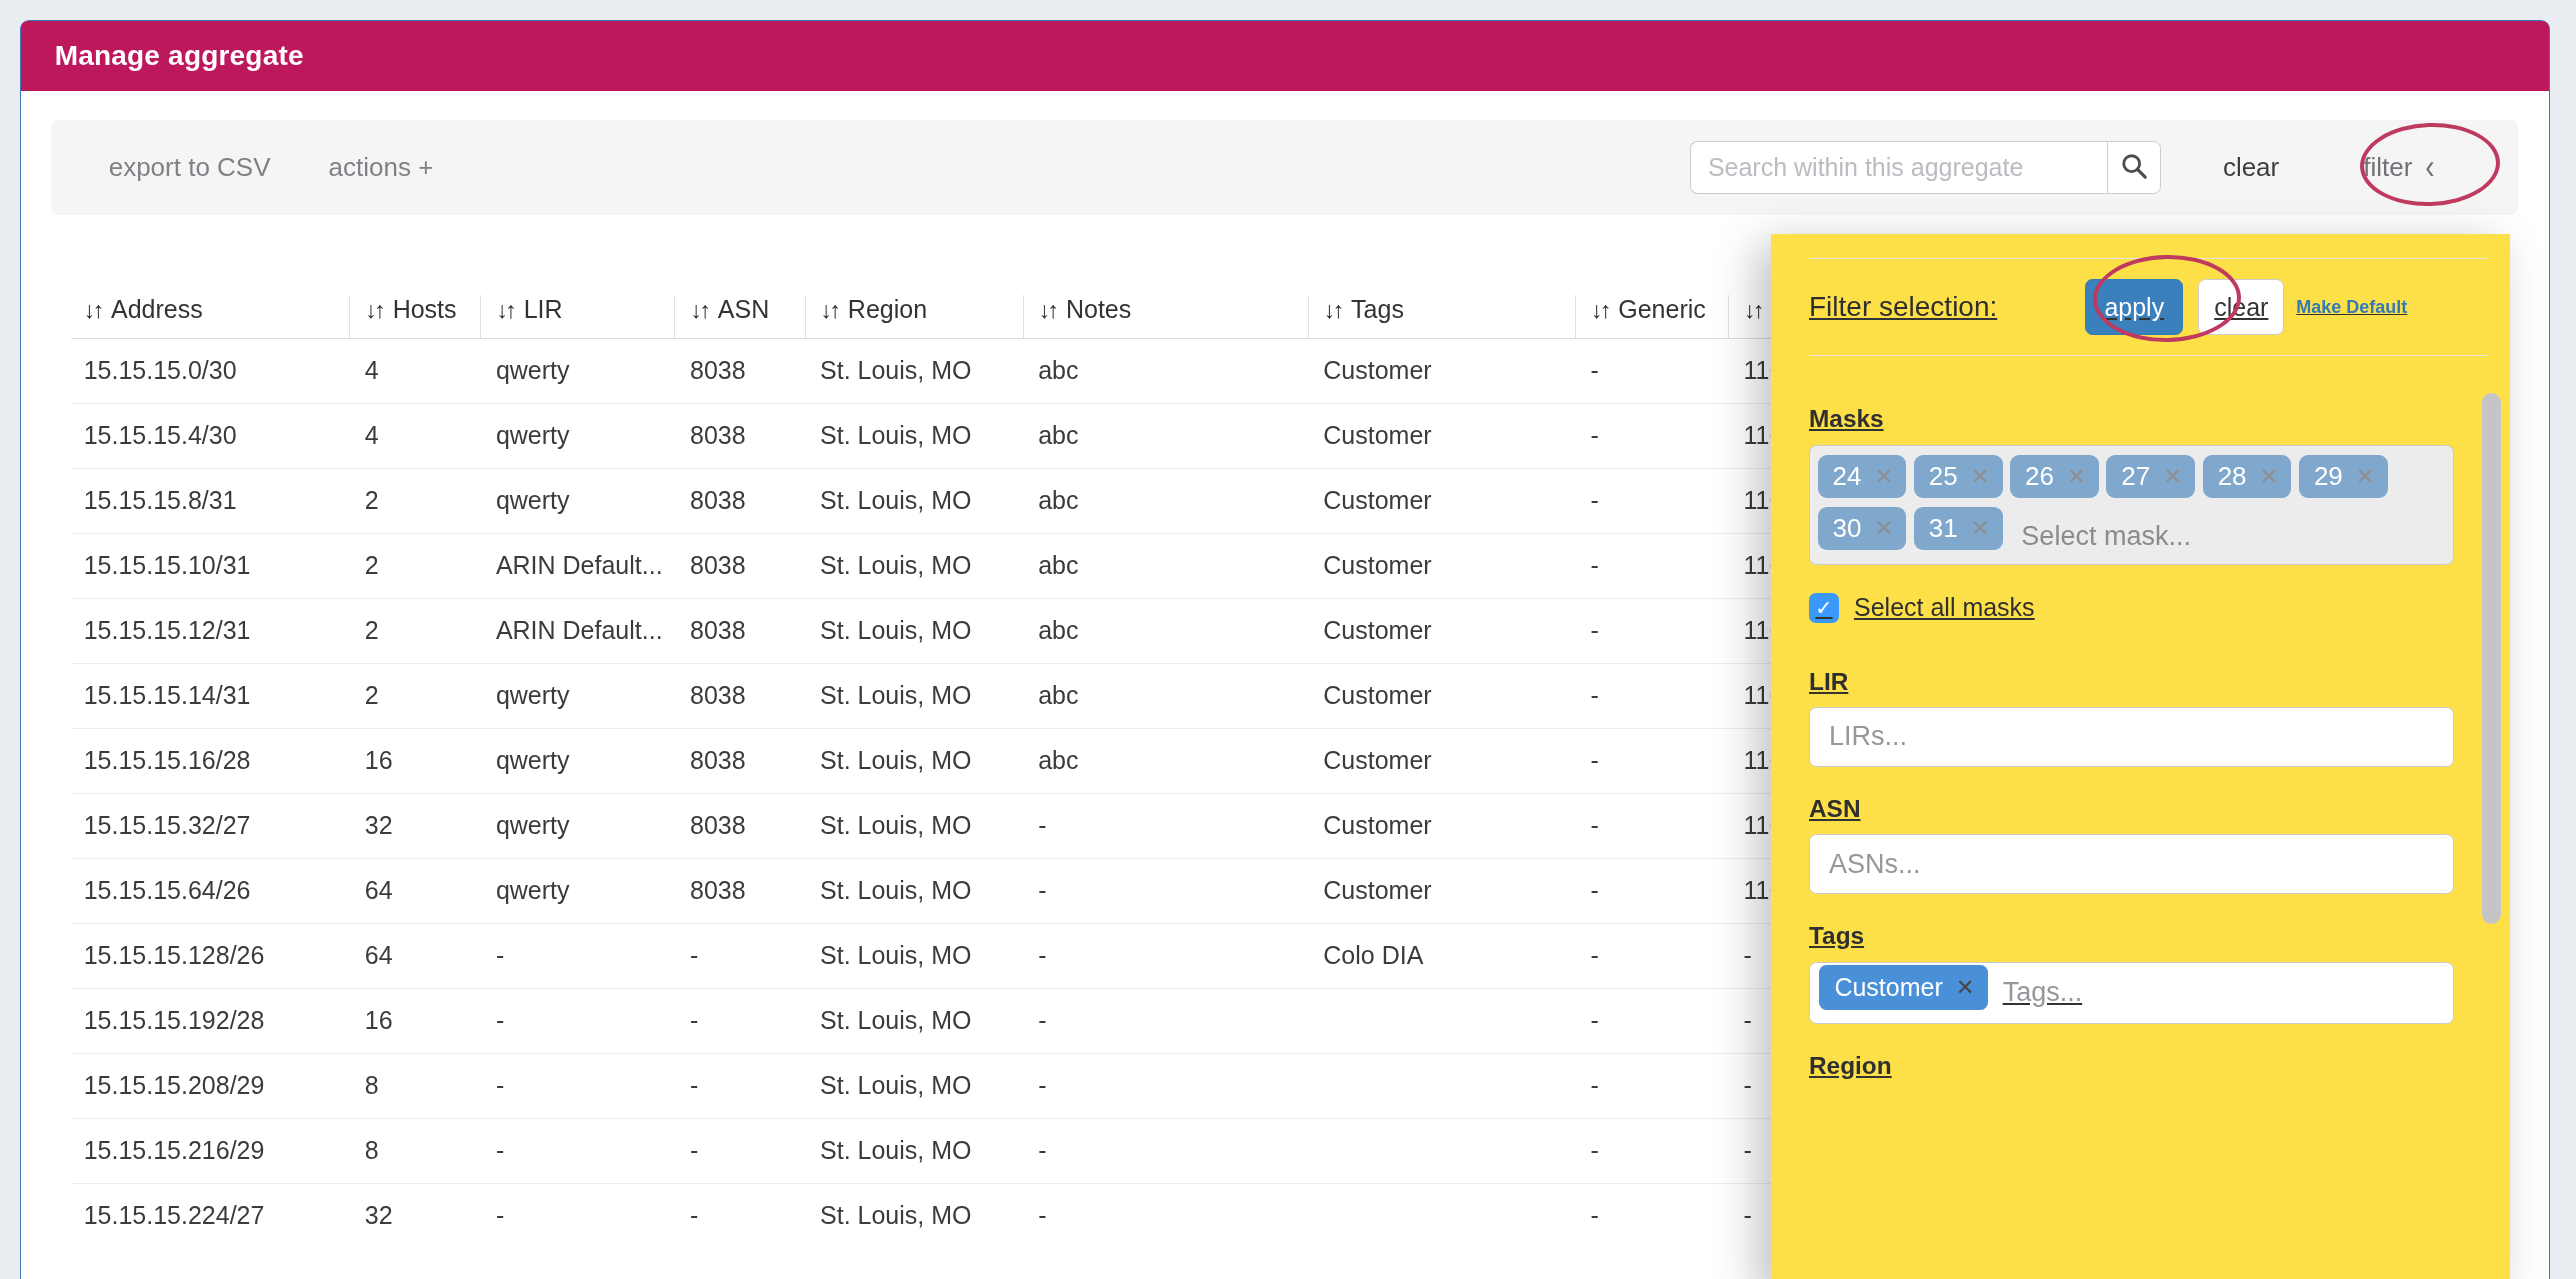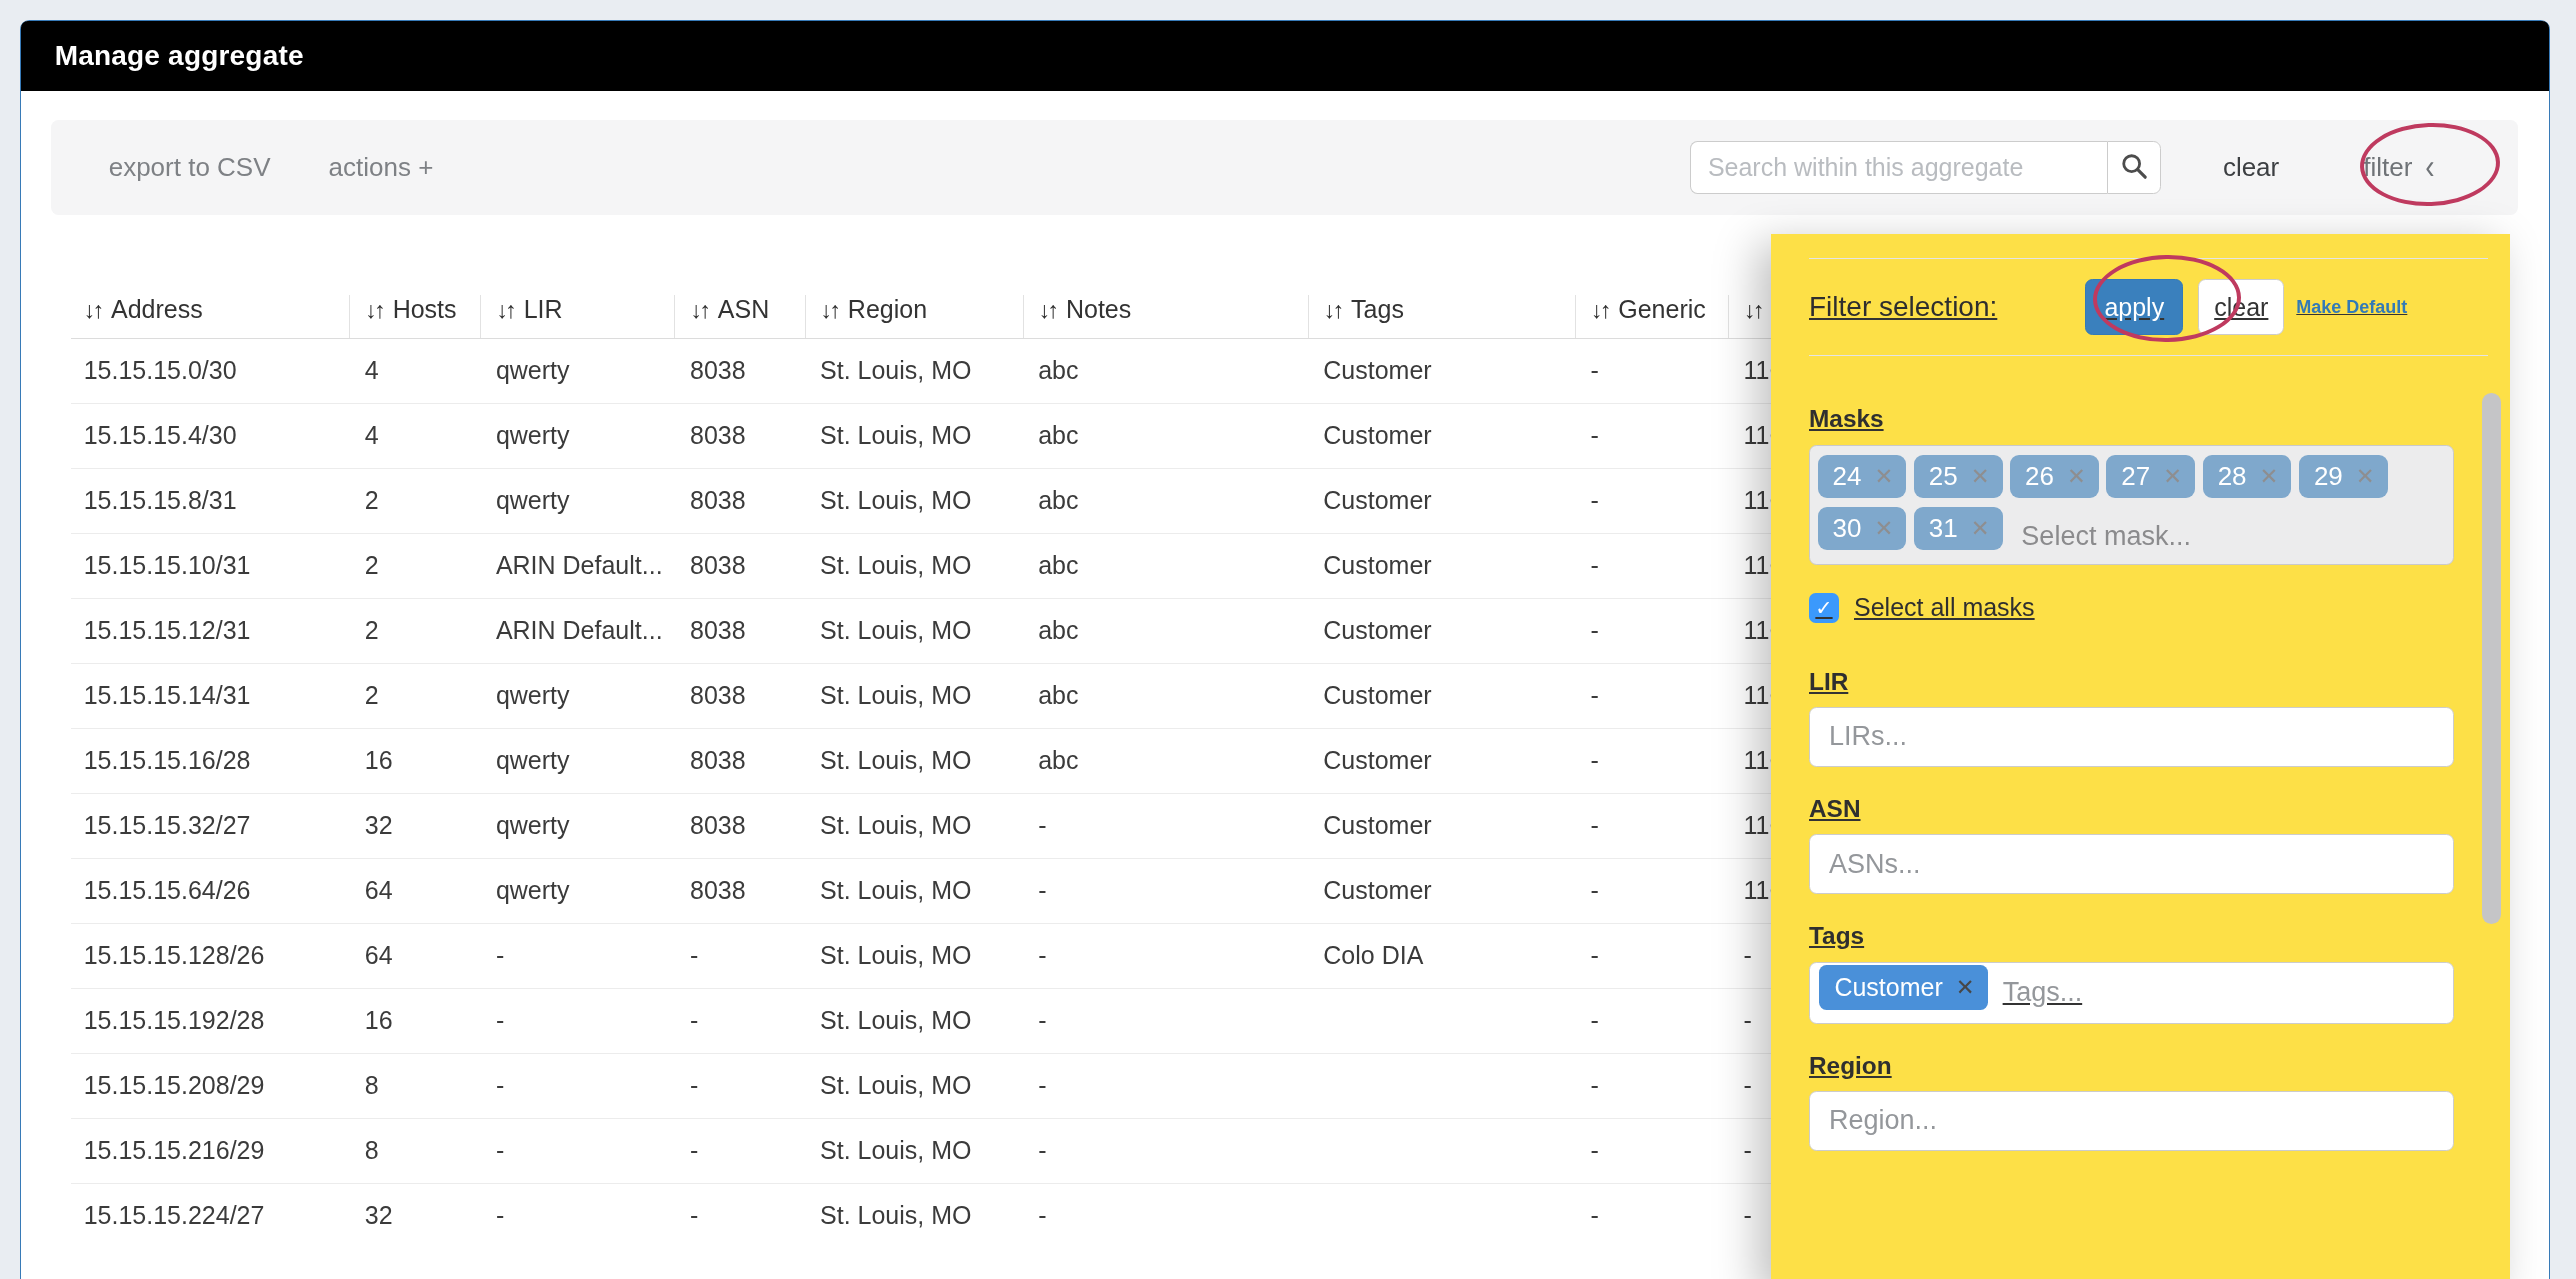--- a/index.html
+++ b/index.html
@@ -2,21 +2,21 @@
 <html style="font-size:15px"><head>
 <meta charset="utf-8">
 <style>
   * { margin:0; padding:0; box-sizing:border-box; }
   html,body { width:2576px; height:1280px; overflow:hidden;
     font-family:"Liberation Sans","DejaVu Sans",sans-serif; background:#e9edf2; color:#333; }
 
   
   .panel { position:absolute; left:19.7px; top:19.7px; width:2530px; height:1313px;
     background:#fff; border:1.9px solid #377ab7; border-bottom:none; border-radius:9.4px 9.4px 0 0; }
-  .panel-heading { height:70px; background:#000000; border-radius:6.6px 6.6px 0 0;
+  .panel-heading { height:70px; background:#be185d; border-radius:6.6px 6.6px 0 0;
     display:flex; align-items:center; padding-left:34px; }
   .panel-title { color:#fff; font-size:28px; font-weight:bold; letter-spacing:0.2px; }
 
   
   .toolbar { position:absolute; left:30px; top:99px; width:2467px; height:95px;
     background:#f5f5f6; border-radius:7.5px; display:flex; align-items:center; }
   .agg-title { font-size:36px; color:#8a8a8a; margin-left:30px; white-space:nowrap; }
   .tb-link { font-size:26px; color:#7e8185; margin-left:58px; cursor:pointer; white-space:nowrap; }
   .tb-right { position:absolute; right:0; top:0; height:100%; display:flex; align-items:center; }
   .search-group { display:flex; height:53px; }
@@ -375,21 +375,20 @@
       <span id="tag-chips"><span class="chip tag-chip">
             <span class="chip-num">Customer</span>
             <span class="chip-x">✕</span>
           </span></span>
       <span class="tags-ph">Tags...</span>
     </div>
   </div>
 
   <div class="fgroup">
     <div class="sb-label">Region</div>
-    <input class="sb-input" type="text" placeholder="Region..." style="">
   </div>
 
 
   <div class="sb-scroll"></div>
 </div>
 
 <div class="ann ann-filter"></div>
 <div class="ann ann-apply"></div>
 
 

